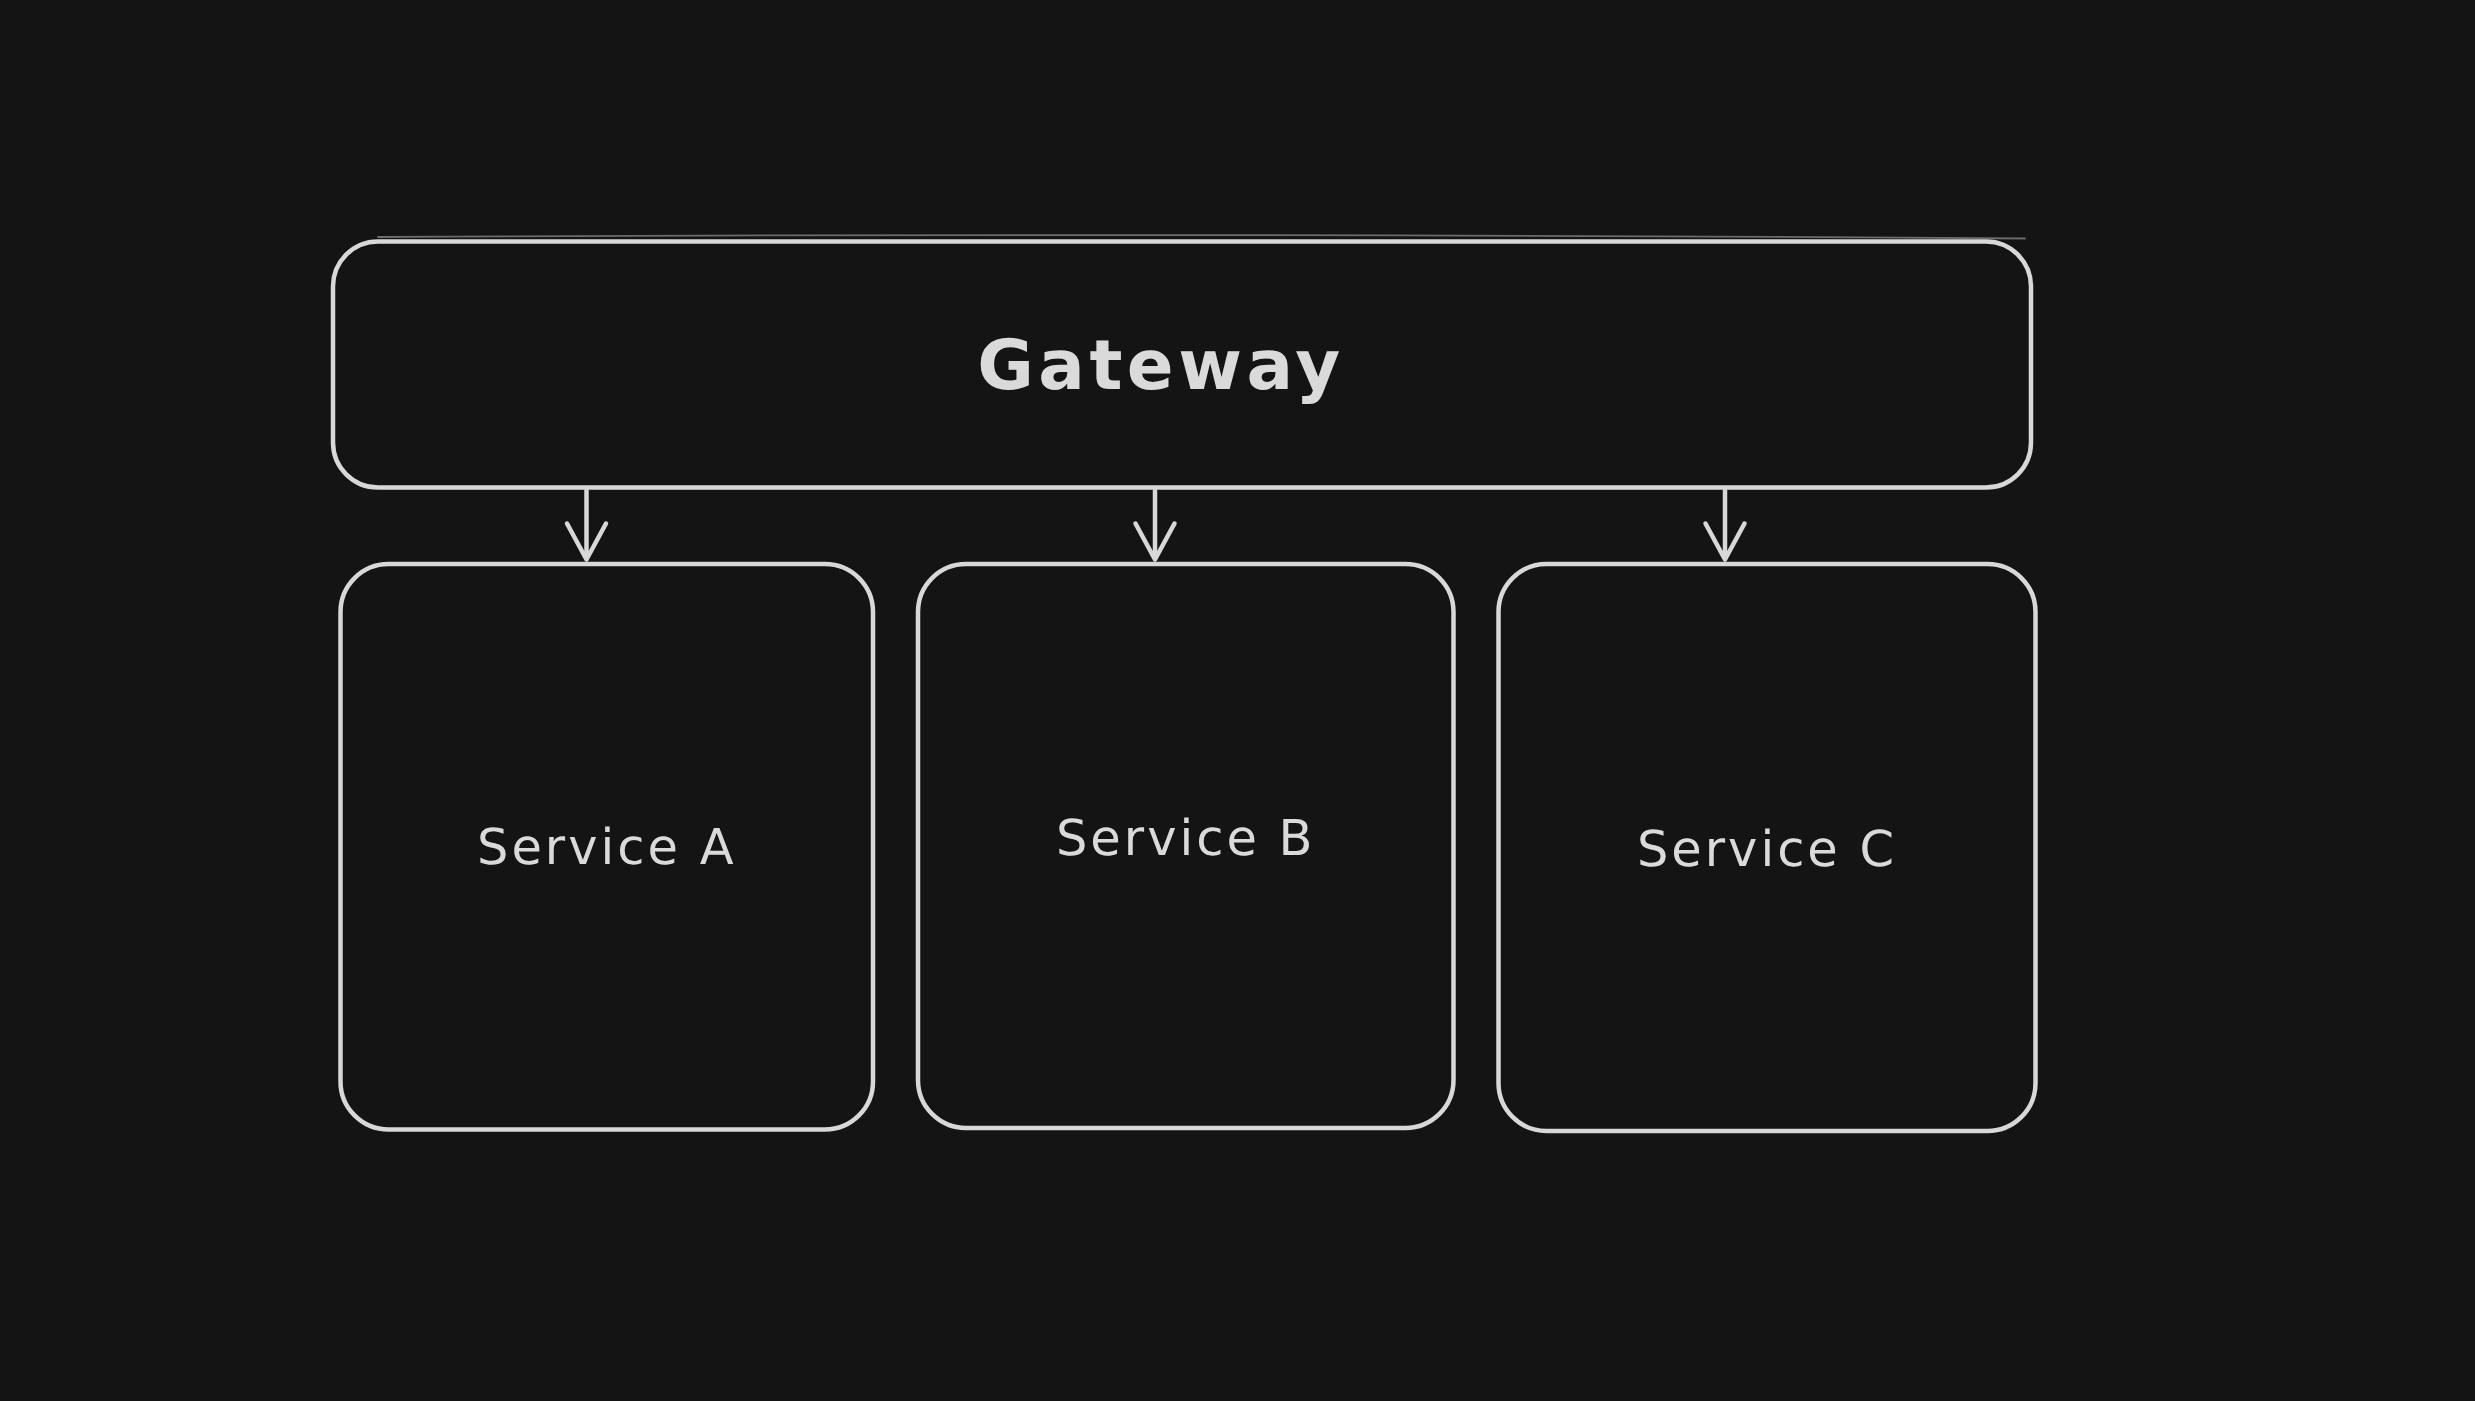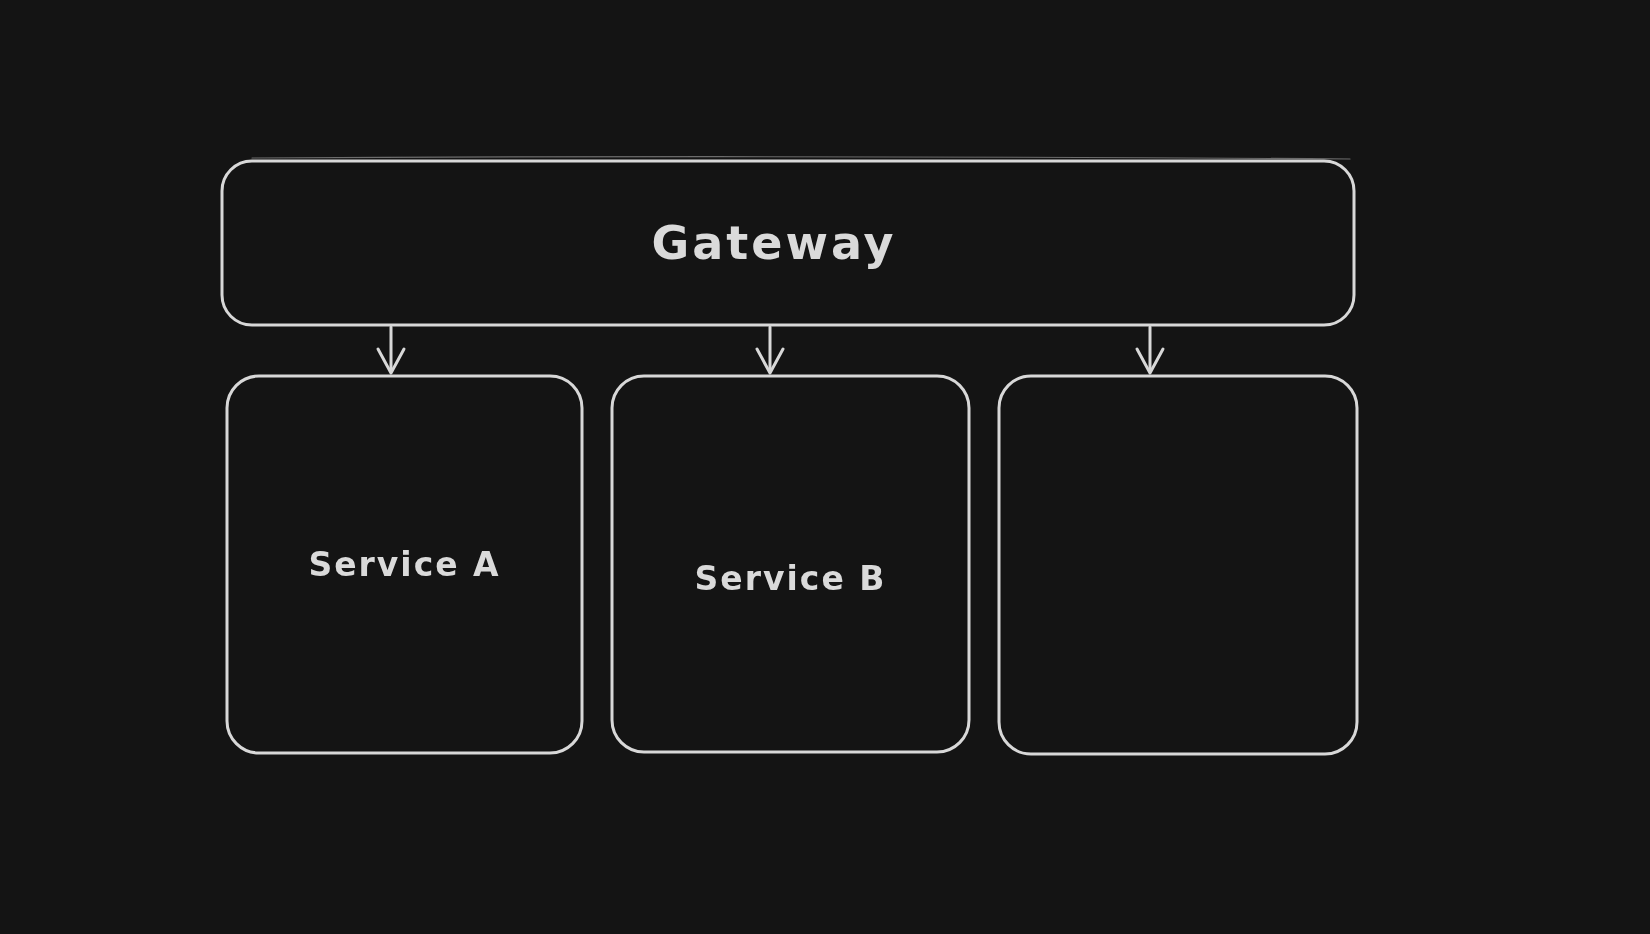--- a/index.html
+++ b/index.html
@@ -45,25 +45,25 @@
     top: 161px;
     width: 1132px;
     height: 164px;
     font-size: 46px;
     font-weight: bold;
     letter-spacing: 3px;
     transform: translateX(-26px);
   }
   .service-label {
     font-size: 33px;
-    font-weight: bold;
+    font-weight: normal;
     letter-spacing: 2px;
   }
   .service-a-label { left: 227px; top: 376px; width: 355px; height: 377px; }
-  .service-b-label { left: 612px; top: 380px; width: 357px; height: 396px; }
+  .service-b-label { left: 612px; top: 360px; width: 357px; height: 396px; }
   .service-c-label { left: 999px; top: 376px; width: 358px; height: 378px; }
 </style>
 </head>
 <body>
 
 <div class="canvas">
 
   <svg class="diagram-svg" width="1650" height="934" viewBox="0 0 1650 934">
 
     <rect class="shape" x="222" y="161" width="1132" height="164" rx="30"></rect>
@@ -87,14 +87,15 @@
 
     <path class="shape inner-hint" d="M252 158 Q 790 155 1350 159"></path>
   </svg>
 
   <div class="label gateway-label">Gateway</div>
 
   <div class="label service-label service-a-label">Service A</div>
 
   <div class="label service-label service-b-label">Service B</div>
 
+  <div class="label service-label service-c-label">Service C</div>
 
 </div>
 
 </body></html>

